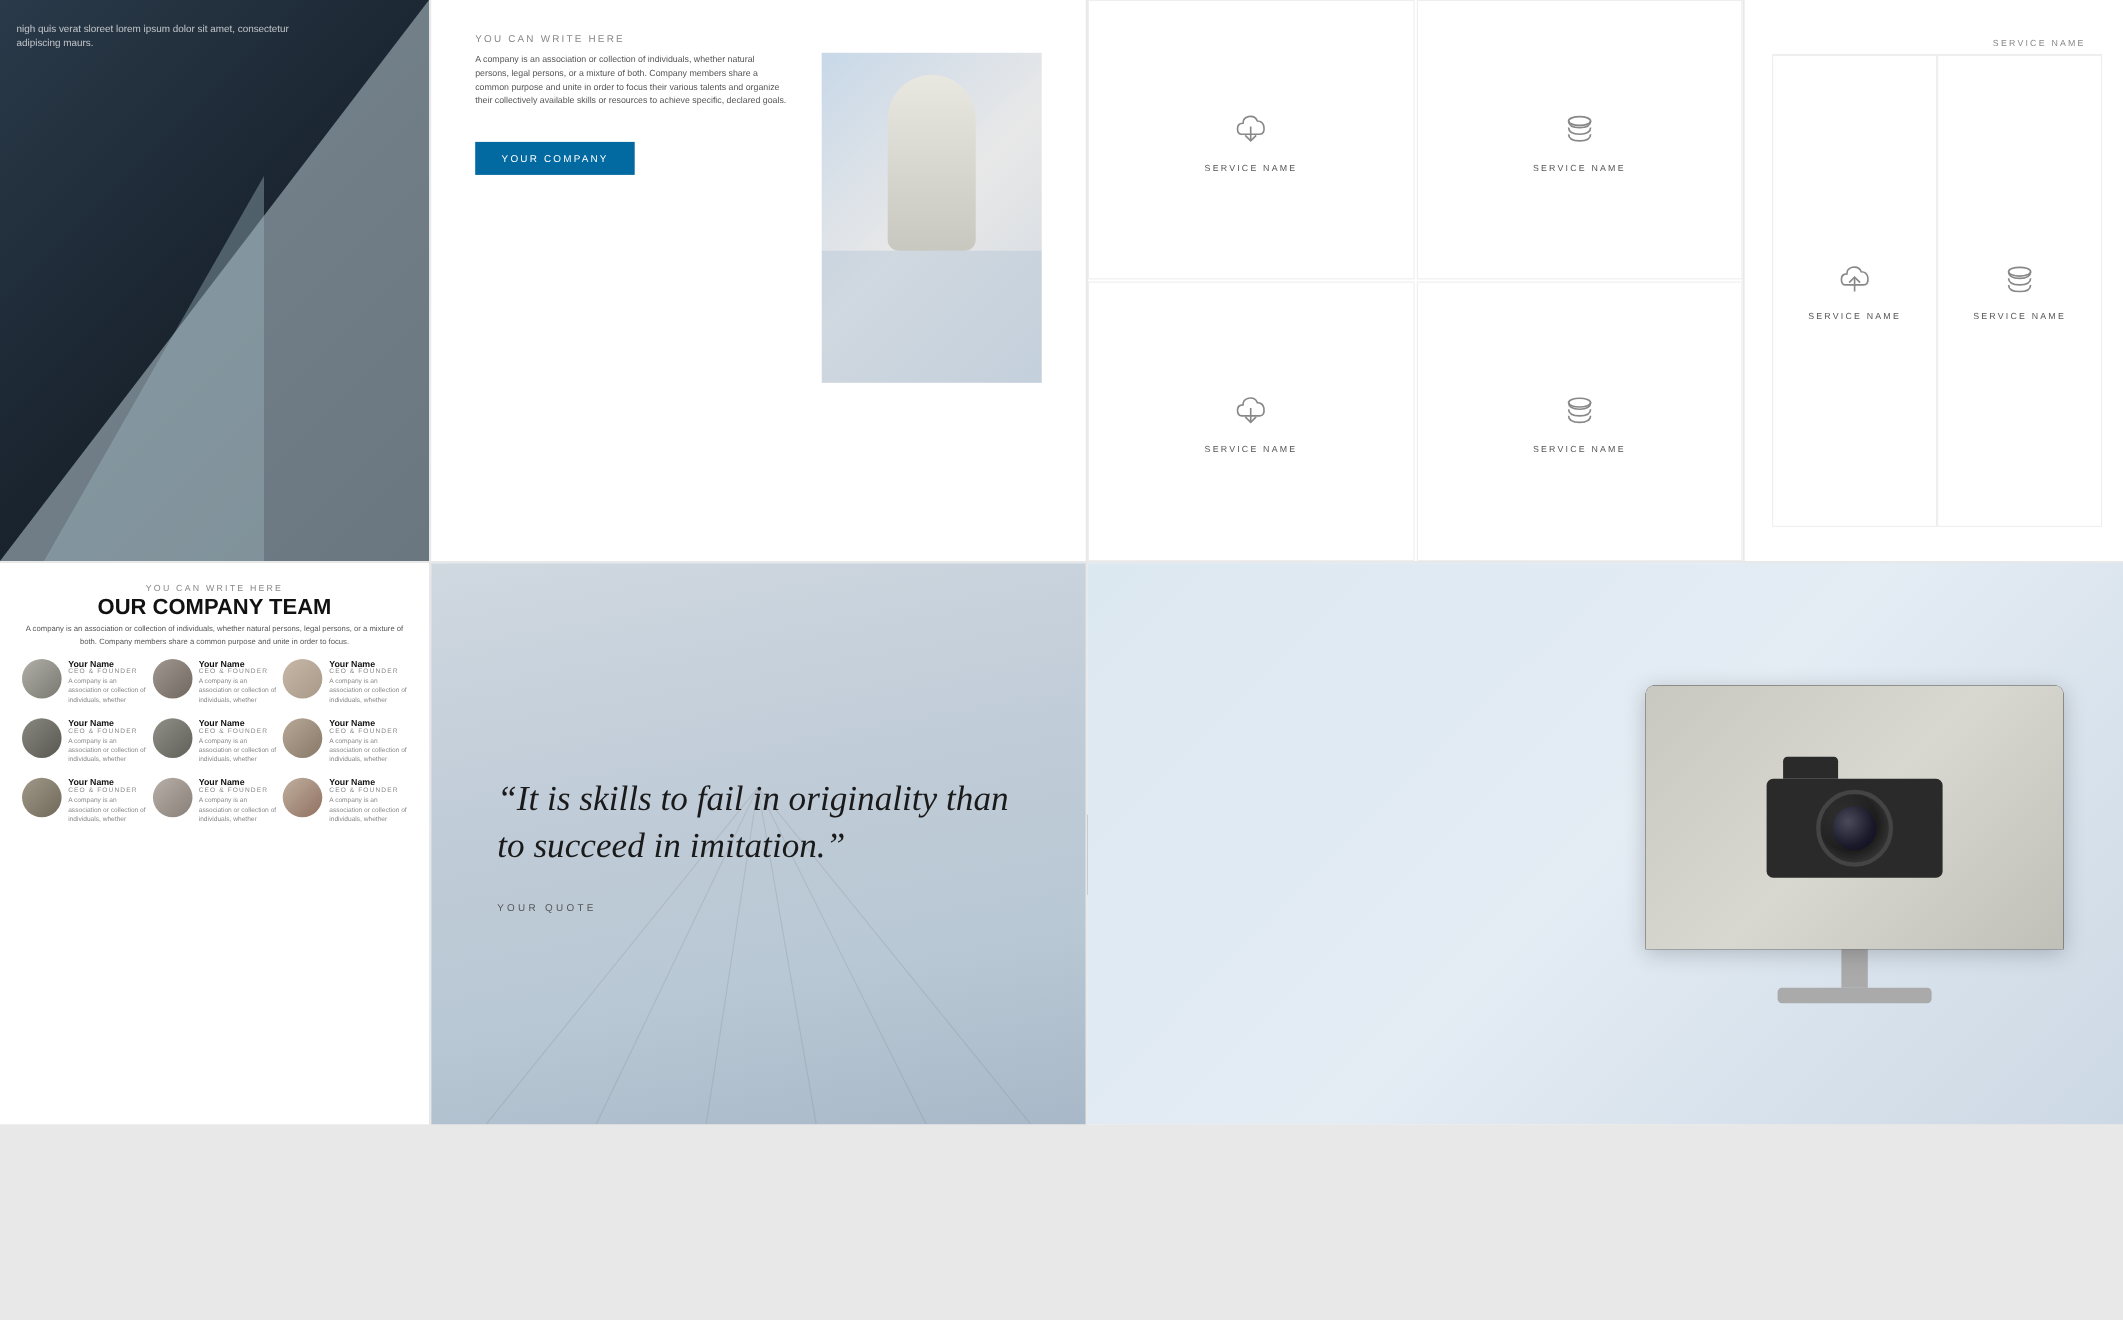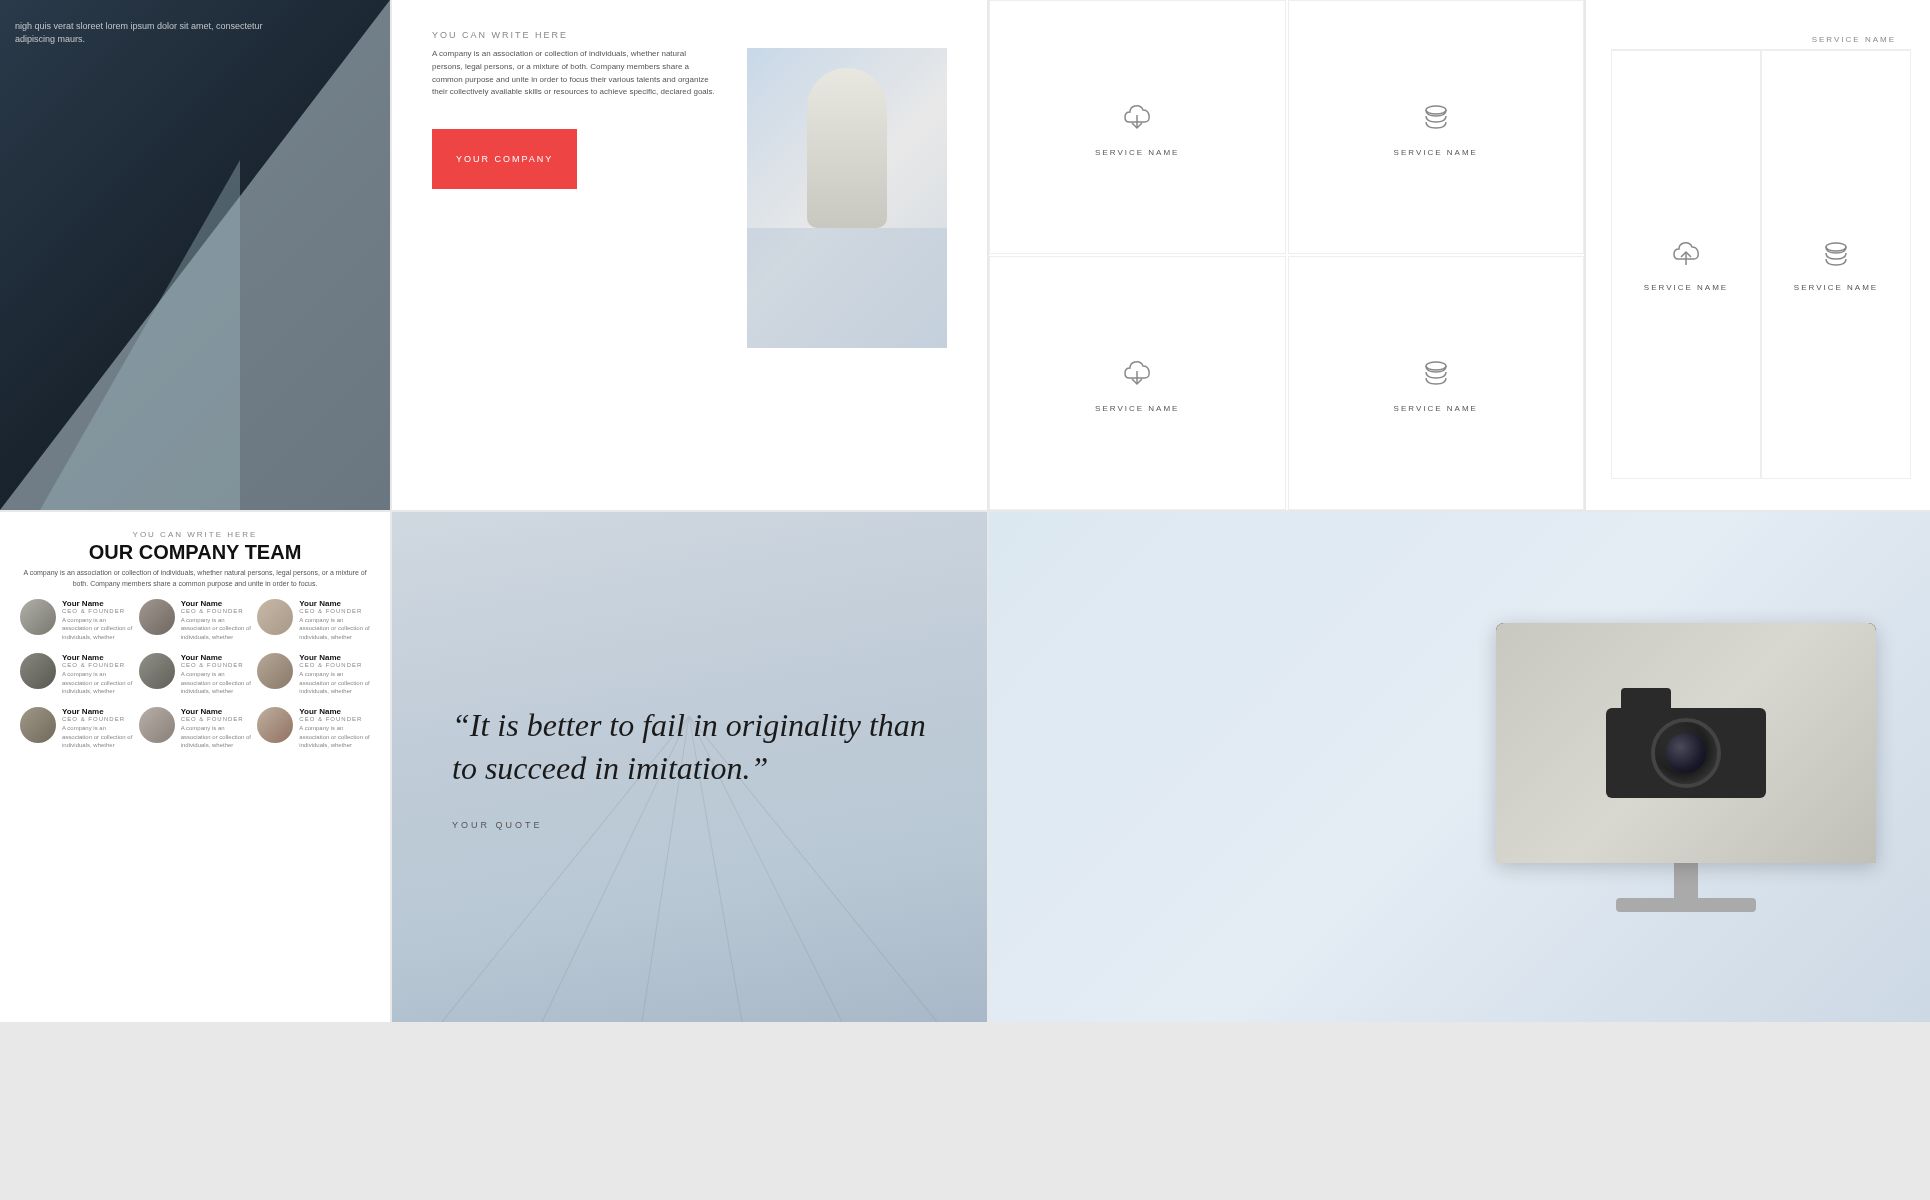--- a/index.html
+++ b/index.html
@@ -92,23 +92,23 @@
     .slide-2-left {
       flex: 1;
     }
     .slide-2-desc {
       font-size: 8px;
       color: #555;
       line-height: 1.6;
       margin-bottom: 20px;
     }
     .slide-2-button {
-      background: #ef4444;
+      background: #0369a1;
       color: white;
-      padding: 25px 24px;
+      padding: 10px 24px;
       font-size: 9px;
       letter-spacing: 2px;
       display: inline-block;
       text-transform: uppercase;
       margin-top: 10px;
     }
     .slide-2-right {
       width: 200px;
     }
     .slide-2-img {
@@ -675,21 +675,21 @@
 
   <svg style="position:absolute; bottom:0; left:0; width:100%; height:60%; opacity:0.25;" viewBox="0 0 595 300" preserveAspectRatio="none">
     <line x1="297" y1="0" x2="50" y2="300" stroke="#888" stroke-width="1"></line>
     <line x1="297" y1="0" x2="150" y2="300" stroke="#888" stroke-width="1"></line>
     <line x1="297" y1="0" x2="250" y2="300" stroke="#888" stroke-width="1"></line>
     <line x1="297" y1="0" x2="350" y2="300" stroke="#888" stroke-width="1"></line>
     <line x1="297" y1="0" x2="450" y2="300" stroke="#888" stroke-width="1"></line>
     <line x1="297" y1="0" x2="545" y2="300" stroke="#888" stroke-width="1"></line>
   </svg>
   <div style="position:relative; z-index:1; display:flex; flex-direction:column; align-items:flex-start; justify-content:center; height:100%; padding: 40px 60px;">
-    <div style="font-family:Georgia,serif; font-style:italic; font-size:32px; color:#1a1a1a; line-height:1.35;">“It is better to fail in originality than to succeed in imitation.”</div>
+    <div style="font-family:Georgia,serif; font-style:italic; font-size:32px; color:#1a1a1a; line-height:1.35;">“It is skills to fail in originality than to succeed in imitation.”</div>
     <div style="font-size:9px; letter-spacing:3px; color:#555; text-transform:uppercase; margin-top:30px;">YOUR QUOTE</div>
   </div>
 </div>
 
 <div class="slide bottom-right" style="background: linear-gradient(135deg, #dce8f0 0%, #e4ecf4 50%, #ccd8e4 100%); display:flex; align-items:center; justify-content:flex-end; padding-right:60px;">
   <div style="display:flex; flex-direction:column; align-items:center;">
     <div style="width:380px; height:240px; background:#1a1a1a; border-radius:8px 8px 0 0; overflow:hidden; position:relative; box-shadow: 0 4px 20px rgba(0,0,0,0.2);">
       <div style="width:100%; height:100%; background: linear-gradient(135deg, #c8c8c0 0%, #d8d8d0 50%, #c0c0b8 100%); display:flex; align-items:center; justify-content:center;">
 
         <div style="position:relative; width:160px; height:110px;">

